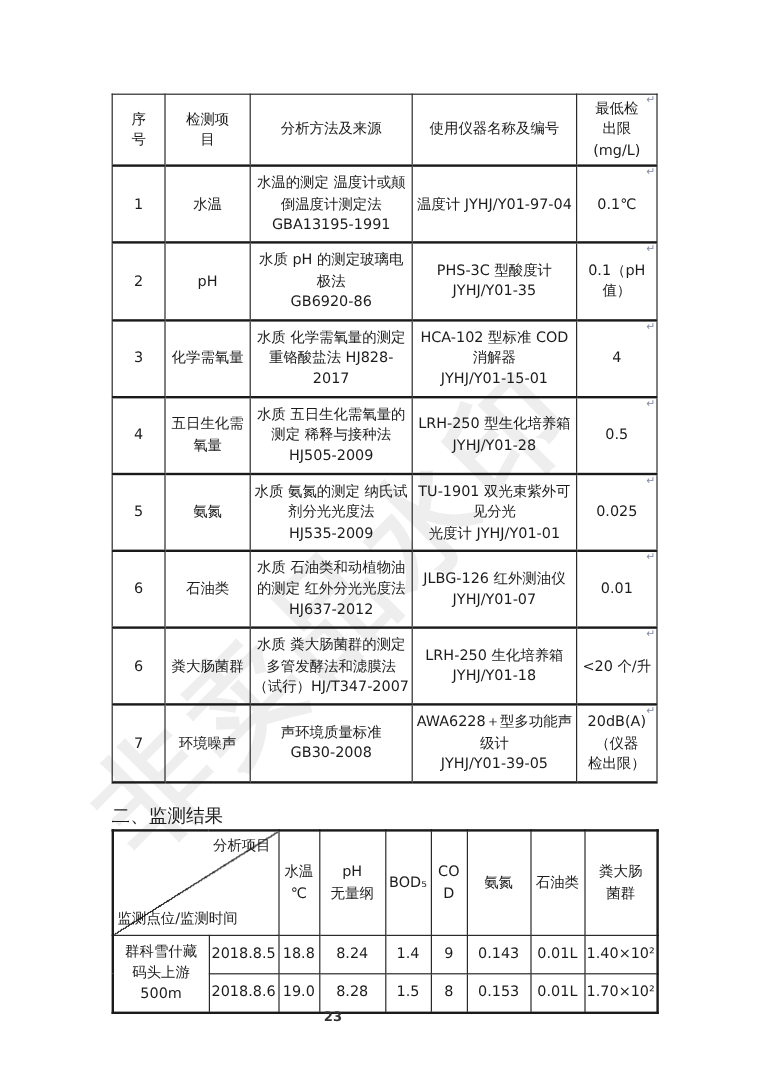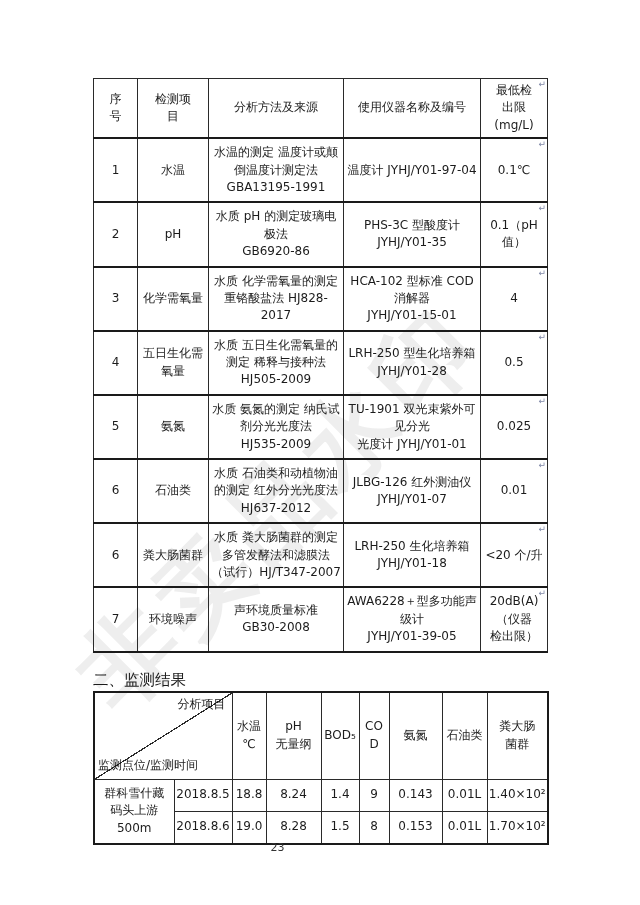--- a/index.html
+++ b/index.html
@@ -58,21 +58,21 @@
       transparent calc(50% + 0.6px) 100%);
     text-align:center;
   }
   #table11 .diag .dtop{position:absolute;top:3px;right:6px;font-size:12px;}
   #table11 .diag .dbottom{position:absolute;bottom:4px;left:3px;font-size:12px;}
   #table11 tbody td{height:27px;}
   .break-all{word-break:break-all;}
 
   .page-number{
     position:absolute;left:0;width:555px;top:841px;
-    text-align:center;font-size:11px;color:#333;z-index:1;
+    text-align:center;font-size:11px;color:#333;z-index:1;font-weight:bold;
   }
 </style>
 </head>
 <body>
 
 <div class="watermark">非卖品水印</div>
 
 <div class="content">
 
   <table id="table10">

